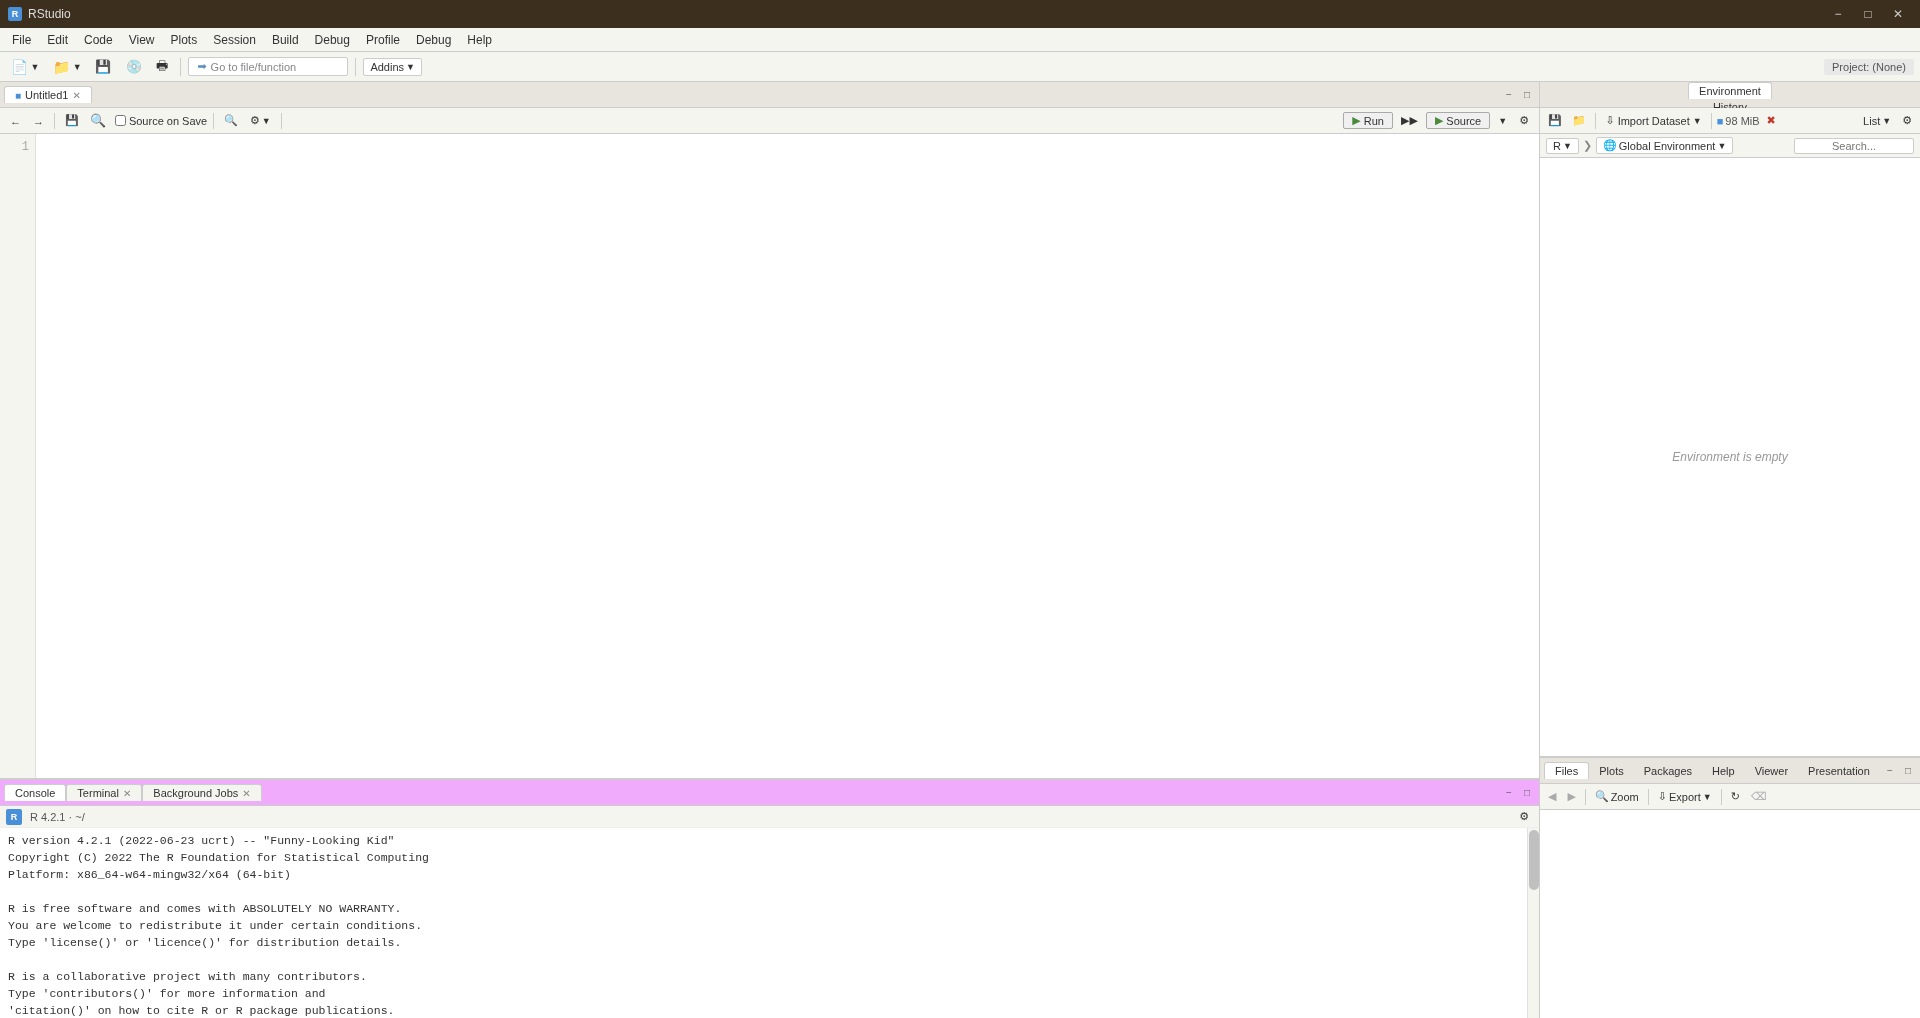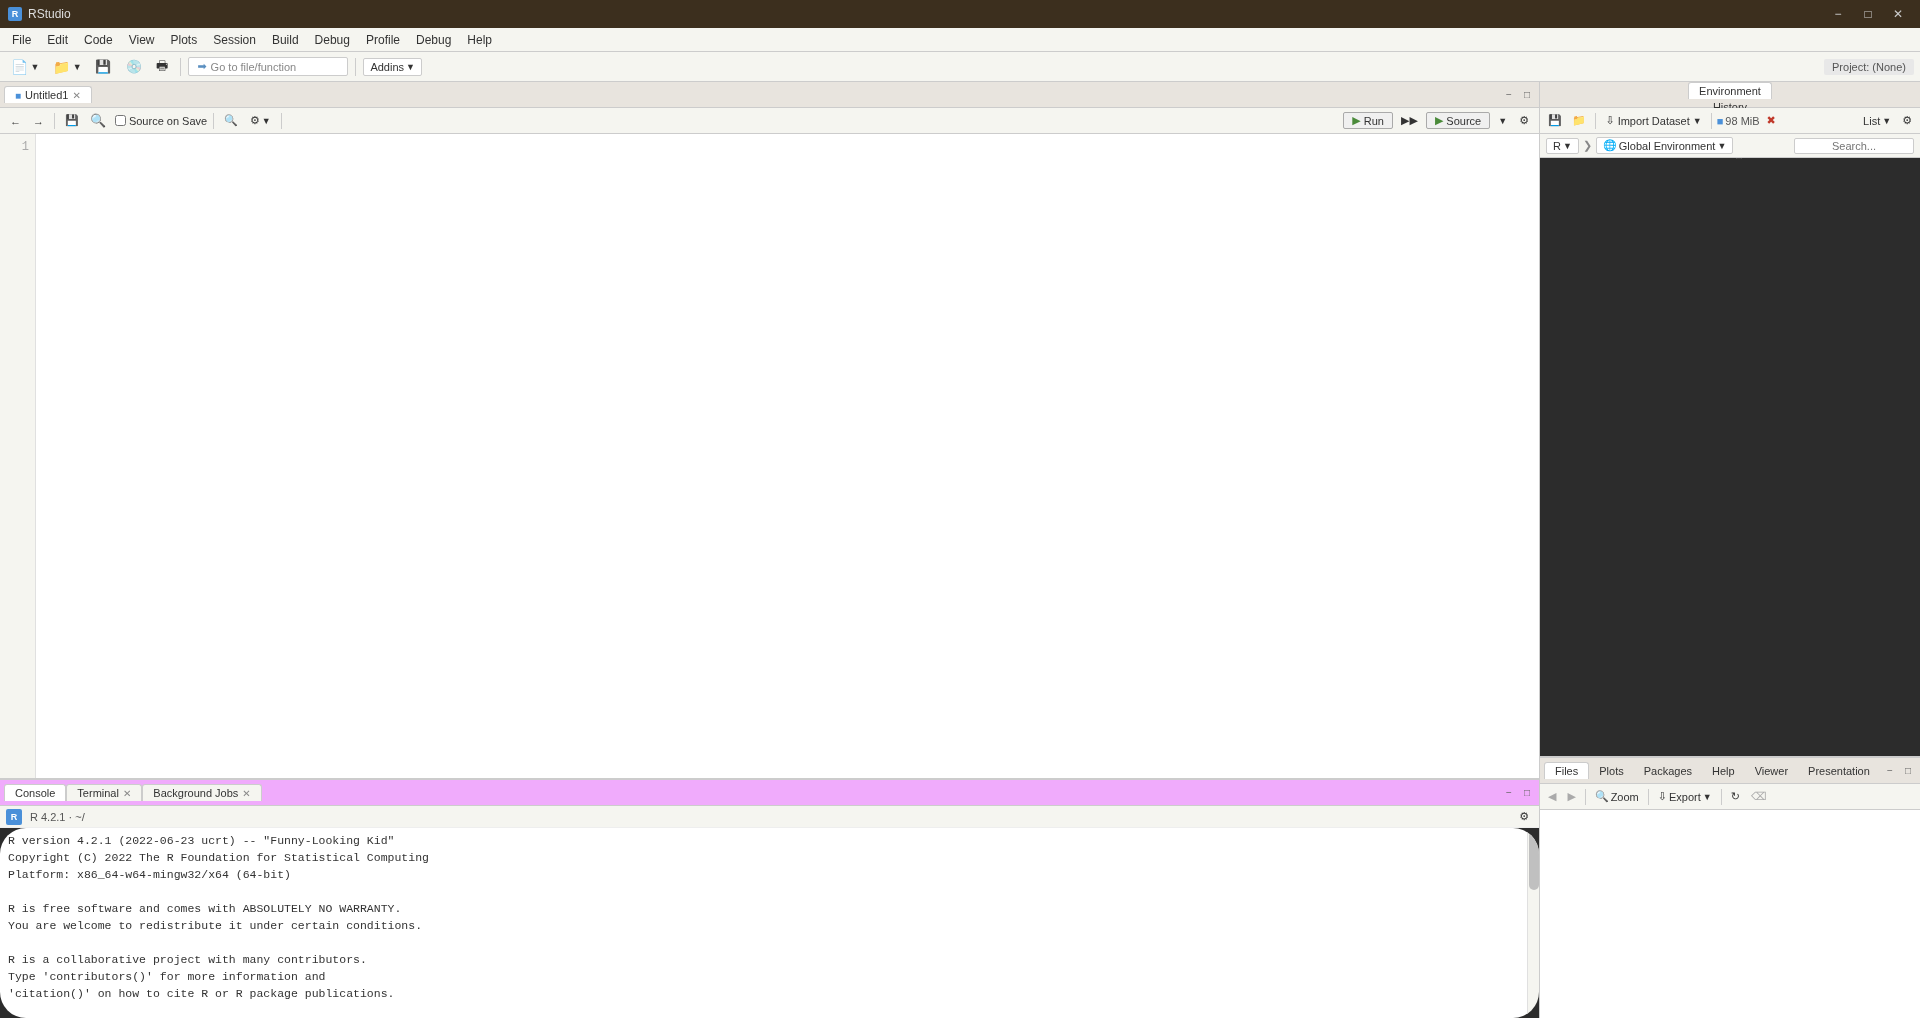--- a/index.html
+++ b/index.html
@@ -306,21 +306,21 @@
       flex: 1; background: white;
     }
 
     
     ::-webkit-scrollbar { width: 10px; height: 10px; }
     ::-webkit-scrollbar-track { background: #f5f5f0; }
     ::-webkit-scrollbar-thumb { background: #c0c0c0; border-radius: 5px; }
 
     
     #console-inner {
-      display: flex; flex: 1; overflow: hidden; border-radius: 26px;
+      display: flex; flex: 1; overflow: hidden;
     }
   </style>
 </head>
 <body>
 
 <div id="titlebar">
   <span style="margin-right:6px; width:14px; height:14px; background:#4a90d9; border-radius:2px; display:inline-flex; align-items:center; justify-content:center; color:white; font-size:9px; font-weight:bold;">R</span>
   <span style="font-size:12px; color:#ddd;">RStudio</span>
   <div style="flex:1;"></div>
   <div class="win-controls">
@@ -487,20 +487,21 @@
       </div>
 
       <div id="console-inner">
         <div id="console-output">
           <div style="color:#333;">R version 4.2.1 (2022-06-23 ucrt) -- "Funny-Looking Kid"</div>
           <div style="color:#333;">Copyright (C) 2022 The R Foundation for Statistical Computing</div>
           <div style="color:#333;">Platform: x86_64-w64-mingw32/x64 (64-bit)</div>
           <div>&nbsp;</div>
           <div style="color:#333;">R is free software and comes with ABSOLUTELY NO WARRANTY.</div>
           <div style="color:#333;">You are welcome to redistribute it under certain conditions.</div>
+          <div style="color:#333;">Type 'license()' or 'licence()' for distribution details.</div>
           <div>&nbsp;</div>
           <div style="color:#333;">R is a collaborative project with many contributors.</div>
           <div style="color:#333;">Type 'contributors()' for more information and</div>
           <div style="color:#333;">'citation()' on how to cite R or R package publications.</div>
 
         </div>
         <div id="console-scrollbar">
           <div style="width:10px; height:60px; background:#c0c0c0; border-radius:5px; margin: 2px auto;"></div>
         </div>
       </div>
@@ -574,20 +575,23 @@
         <span style="color:#888;">❯</span>
         <div class="global-env-btn">
           <span style="color:#4a90d9;">🌐</span>
           <span>Global Environment</span>
           <span style="font-size:9px;">▼</span>
         </div>
         <div style="flex:1;"></div>
         <input type="text" class="env-search" placeholder="Search..." style="">
       </div>
 
+      <div id="env-content">
+        <span>Environment is empty</span>
+      </div>
     </div>
 
     <div id="files-pane">
       <div id="files-tabs">
         <div class="files-tab active">
           <span>Files</span>
         </div>
         <div class="files-tab">
           <span>Plots</span>
         </div>

